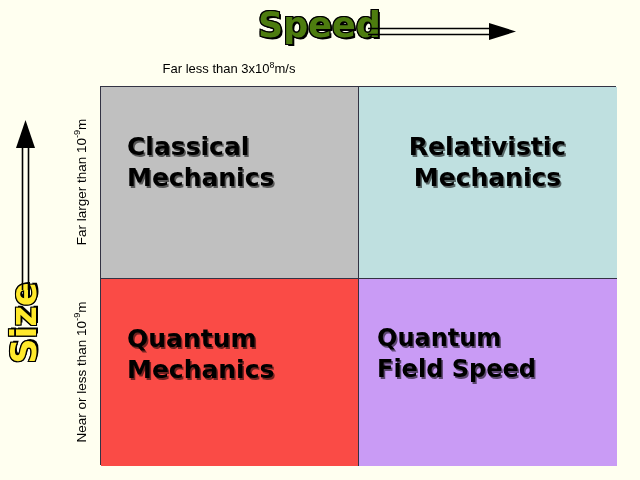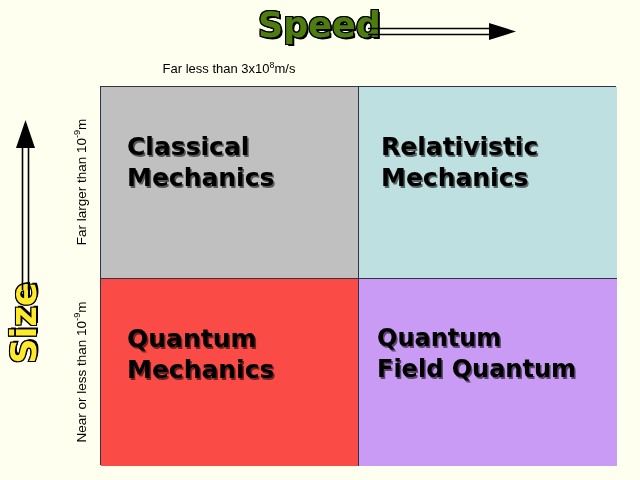--- a/index.html
+++ b/index.html
@@ -142,21 +142,21 @@
     font-family: "DejaVu Sans", sans-serif;
     font-weight: bold;
     font-size: 25px;
     line-height: 31px;
     color: #000;
     text-shadow: 1.5px 1.5px 0 rgba(0,0,0,0.55);
   }
   .cell-label .ln { display: block; }
 
   #cell-3 .cell-label { left: 18px; font-size: 24px; }
-  #cell-1 .cell-label { left: 22px; }
+  #cell-1 .cell-label { left: 5px; text-align: center; }
 </style>
 </head>
 <body style="background: rgb(255, 255, 240);">
 
 <div id="stage">
 
   <div id="speed-title" class="axis-title" style="color: #4d7c0f; -webkit-text-stroke: 2.2px rgb(0, 0, 0);">Speed</div>
 
   <svg id="speed-arrow" viewBox="0 0 150 28">
     <line x1="0" y1="10.5" x2="124" y2="10.5" stroke="#000" stroke-width="1.6"></line>
@@ -208,18 +208,18 @@
     <div id="cell-2" class="cell col0" style="background: rgb(250, 75, 70);">
       <div class="cell-label">
         <span class="ln">Quantum</span>
         <span class="ln">Mechanics</span>
       </div>
     </div>
 
     <div id="cell-3" class="cell" style="background: rgb(201, 155, 245);">
       <div class="cell-label">
         <span class="ln">Quantum</span>
-        <span class="ln">Field Quantum</span>
+        <span class="ln">Field Speed</span>
       </div>
     </div>
 
   </div>
 </div>
 
 </body></html>

